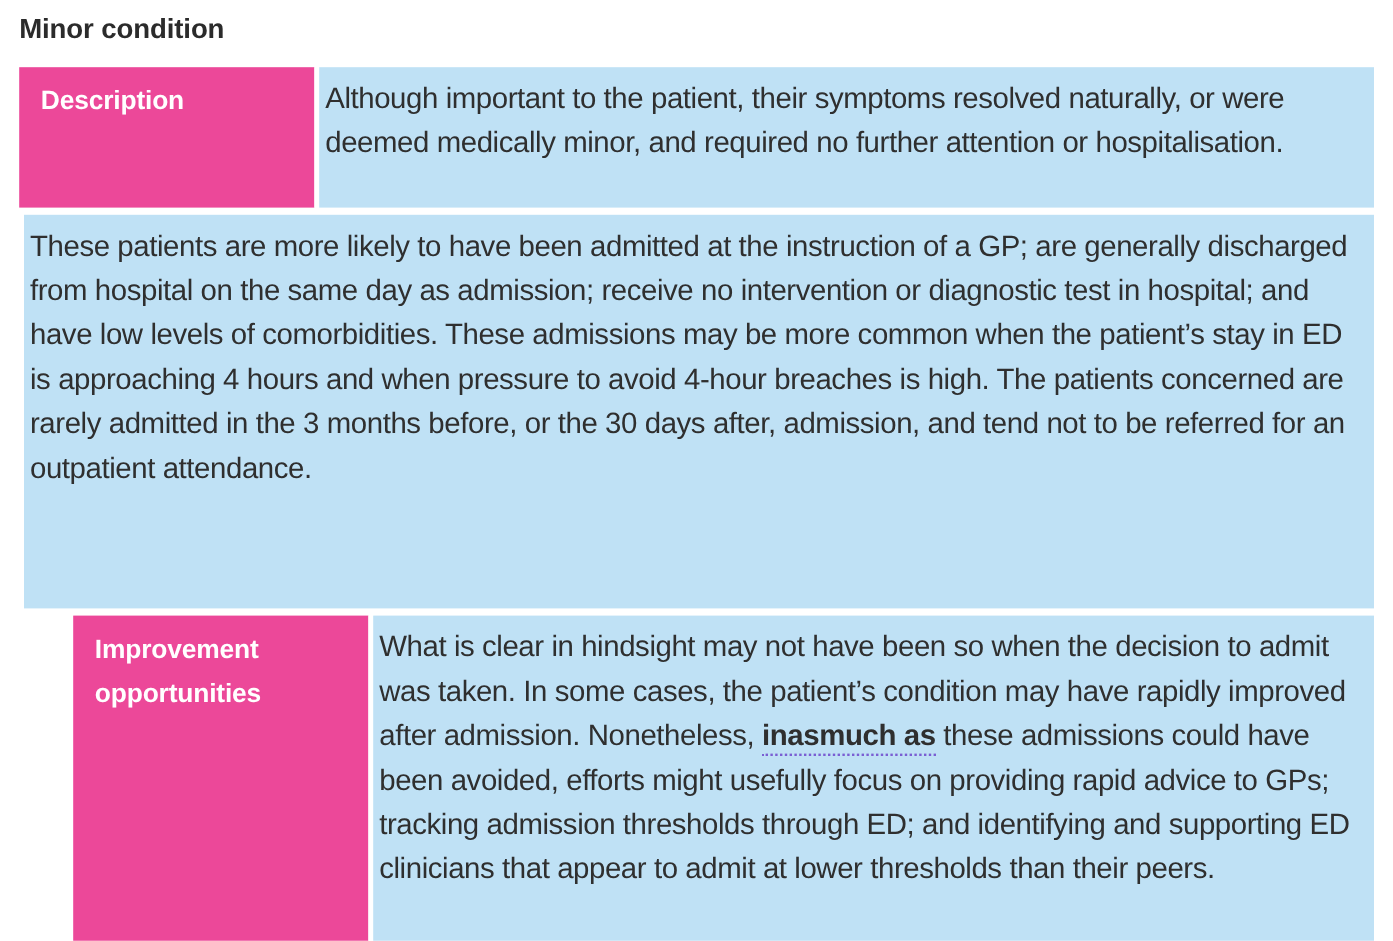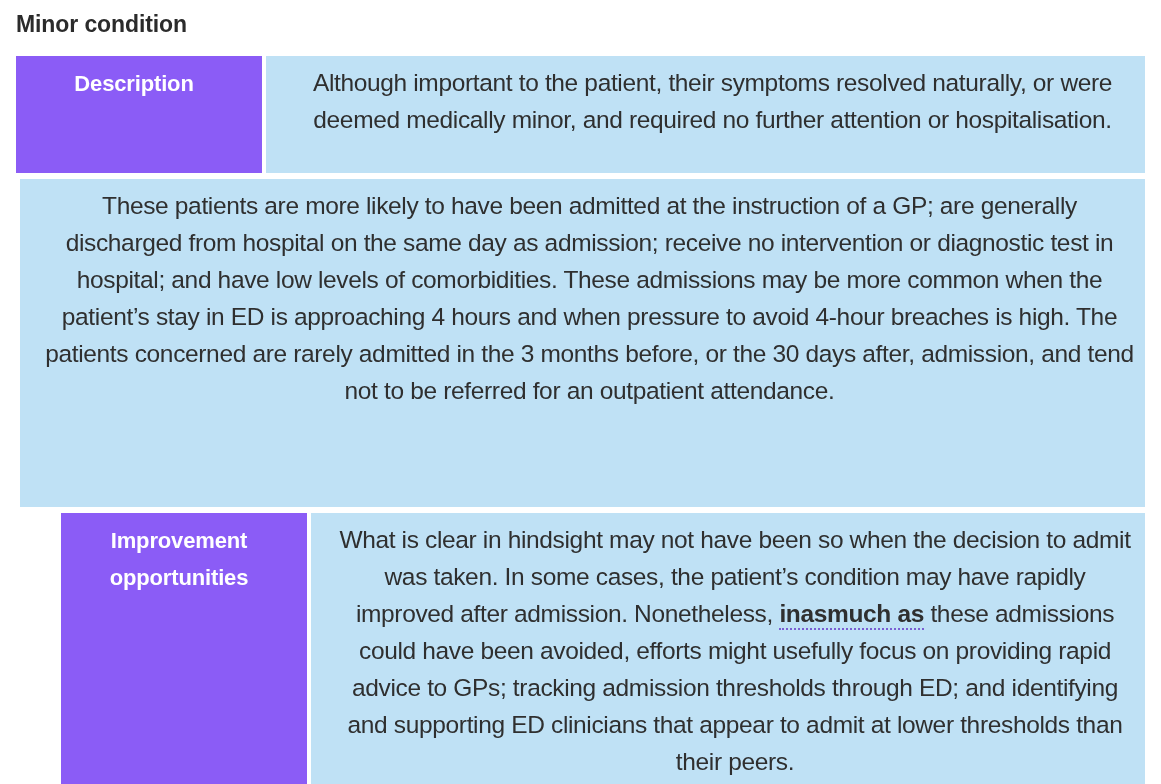--- a/index.html
+++ b/index.html
@@ -13,21 +13,20 @@
     overflow: hidden;
     font-family: "Liberation Sans", sans-serif;
     -webkit-font-smoothing: antialiased;
   }
 
   .page {
     position: relative;
     width: 1076px;
     height: 784px;
     background: #ffffff;
-    text-align: center;
   }
 
   .page-title {
     position: absolute;
     left: 16px;
     top: 9px;
     font-size: 23px;
     font-weight: bold;
     color: #2b2b2b;
     letter-spacing: -0.1px;
@@ -49,21 +48,21 @@
   }
 
   .row:last-child {
     margin-bottom: 0;
     margin-left: 45px;
   }
 
   .label-cell {
     flex: 0 0 246px;
     width: 246px;
-    background: #8b5cf6;
+    background: #ec4899;
     color: #ffffff;
     font-size: 22px;
     font-weight: bold;
     line-height: 36.5px;
     padding: 10px 28px 12px 18px;
     box-sizing: border-box;
     letter-spacing: -0.15px;
   }
 
   .spacer-cell {
@@ -71,21 +70,21 @@
     width: 4px;
     background: #ffffff;
   }
 
   .body-cell {
     flex: 1 1 auto;
     background: #bfe1f5;
     color: #2f2f2f;
     font-size: 24.5px;
     line-height: 37px;
-    padding: 8px 10px 10px 24px;
+    padding: 8px 10px 10px 5px;
     box-sizing: border-box;
     font-stretch: condensed;
     letter-spacing: -0.35px;
   }
 
   .body-cell p {
     margin: 0;
   }
 
   .grammar-underline {

